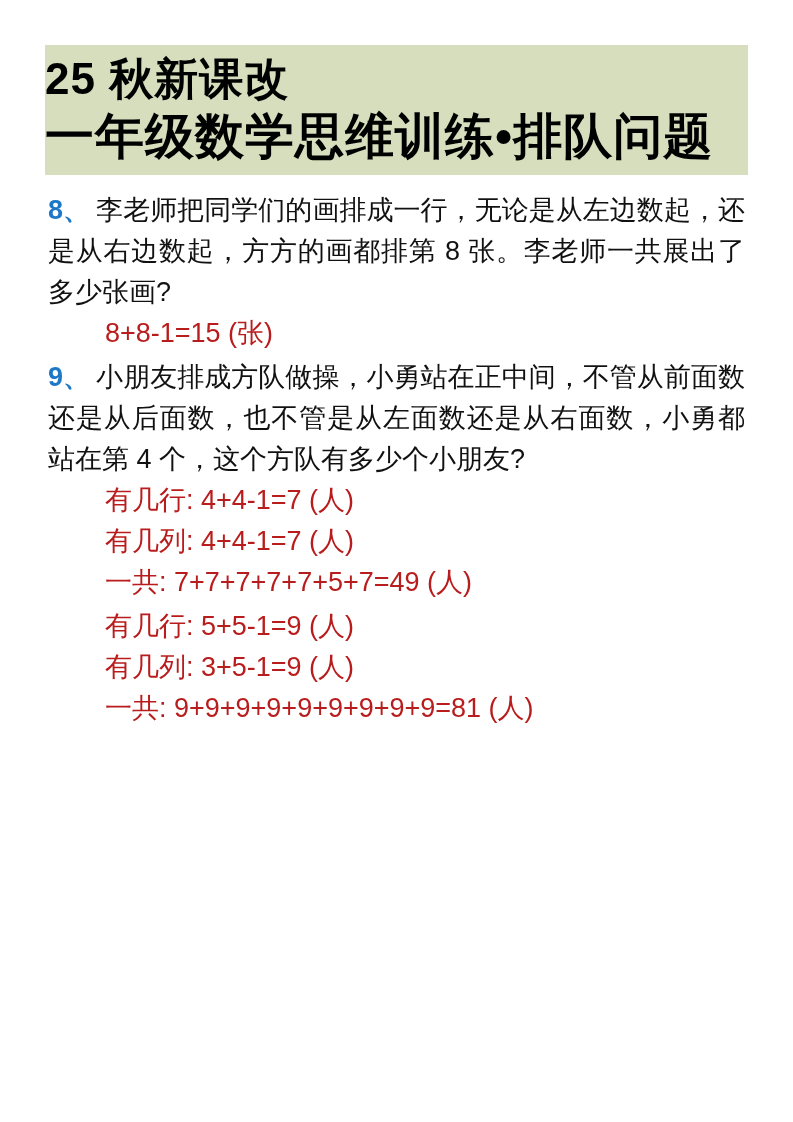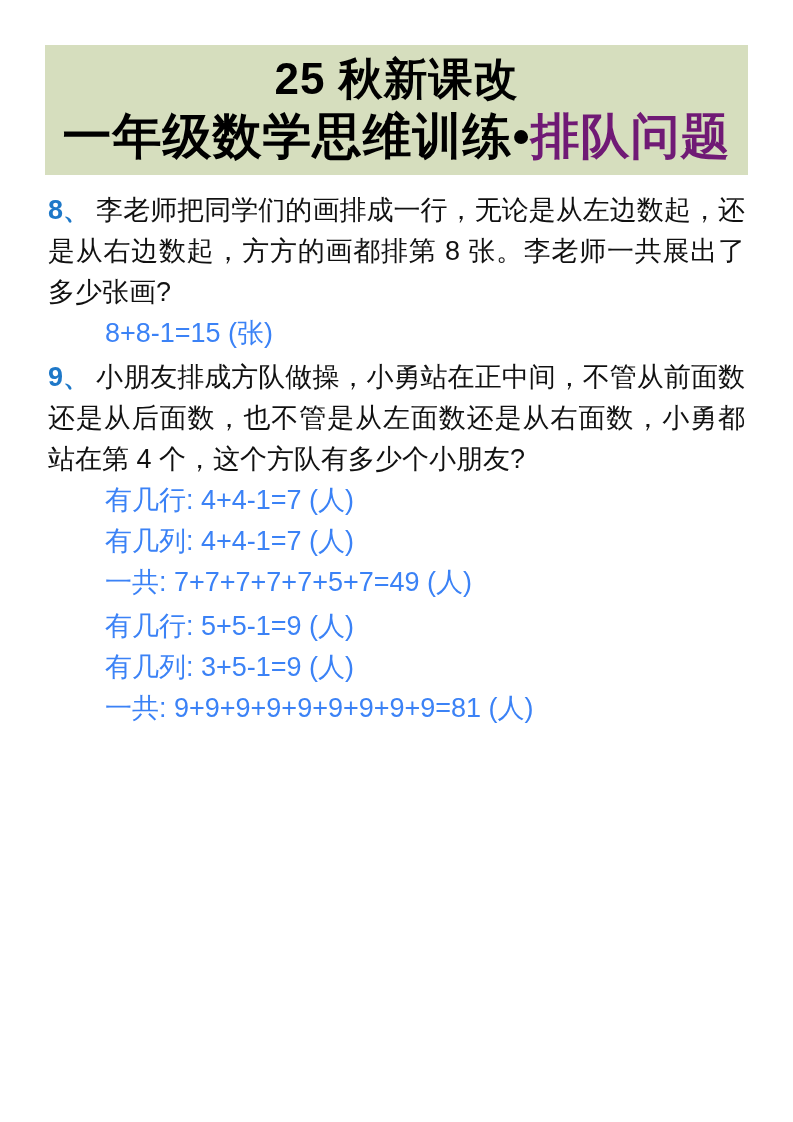--- a/index.html
+++ b/index.html
@@ -12,56 +12,55 @@
     width: 793px;
     height: 1122px;
     background: #ffffff;
     overflow: hidden;
     font-family: "Liberation Sans", "DejaVu Sans", sans-serif;
     color: #111111;
   }
   .header {
     margin: 45px 45px 0 45px;
     background: #d6debe;
-    text-align: center;
     padding: 6px 0 10px 0;
   }
   .title-line1 {
     font-size: 44px;
     font-weight: 900;
     line-height: 56px;
     color: #000000;
     letter-spacing: 1px;
   }
   .title-line2 {
     font-size: 49px;
     font-weight: 900;
     line-height: 58px;
     color: #000000;
     letter-spacing: 1px;
     white-space: nowrap;
   }
   .title-highlight {
-    color: #701a75;
+    color: #000000;
   }
   .content {
     margin: 15px 48px 0 48px;
     font-size: 27px;
     line-height: 41px;
     text-align: justify;
   }
   .question { margin: 0 0 3px 0; }
   .qtext { margin: 0; }
   .qnum {
     color: #1e78c8;
     font-weight: bold;
     margin-right: 6px;
   }
   .answer {
-    color: #3b82f6;
+    color: #b91c1c;
     margin: 0;
     padding-left: 57px;
     text-align: left;
   }
   .answer-gap { margin-top: 46px; }
 </style>
 </head>
 <body>
 
 <div class="page">

